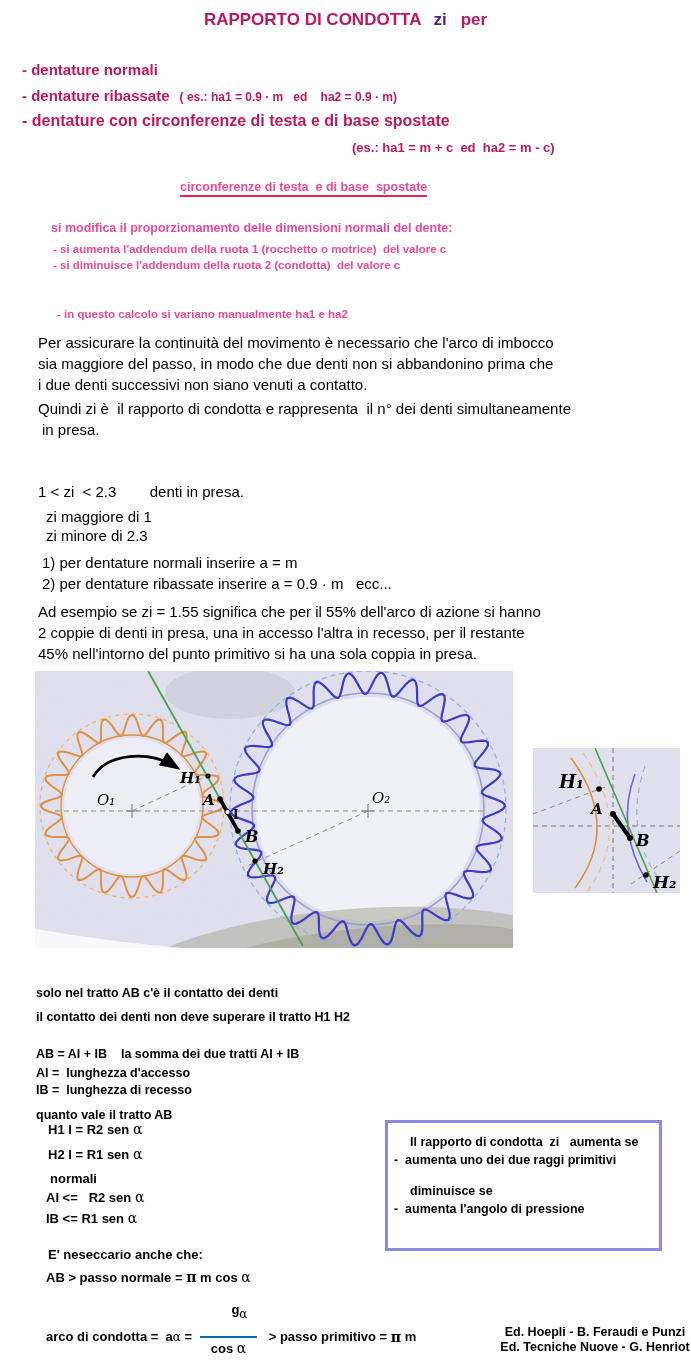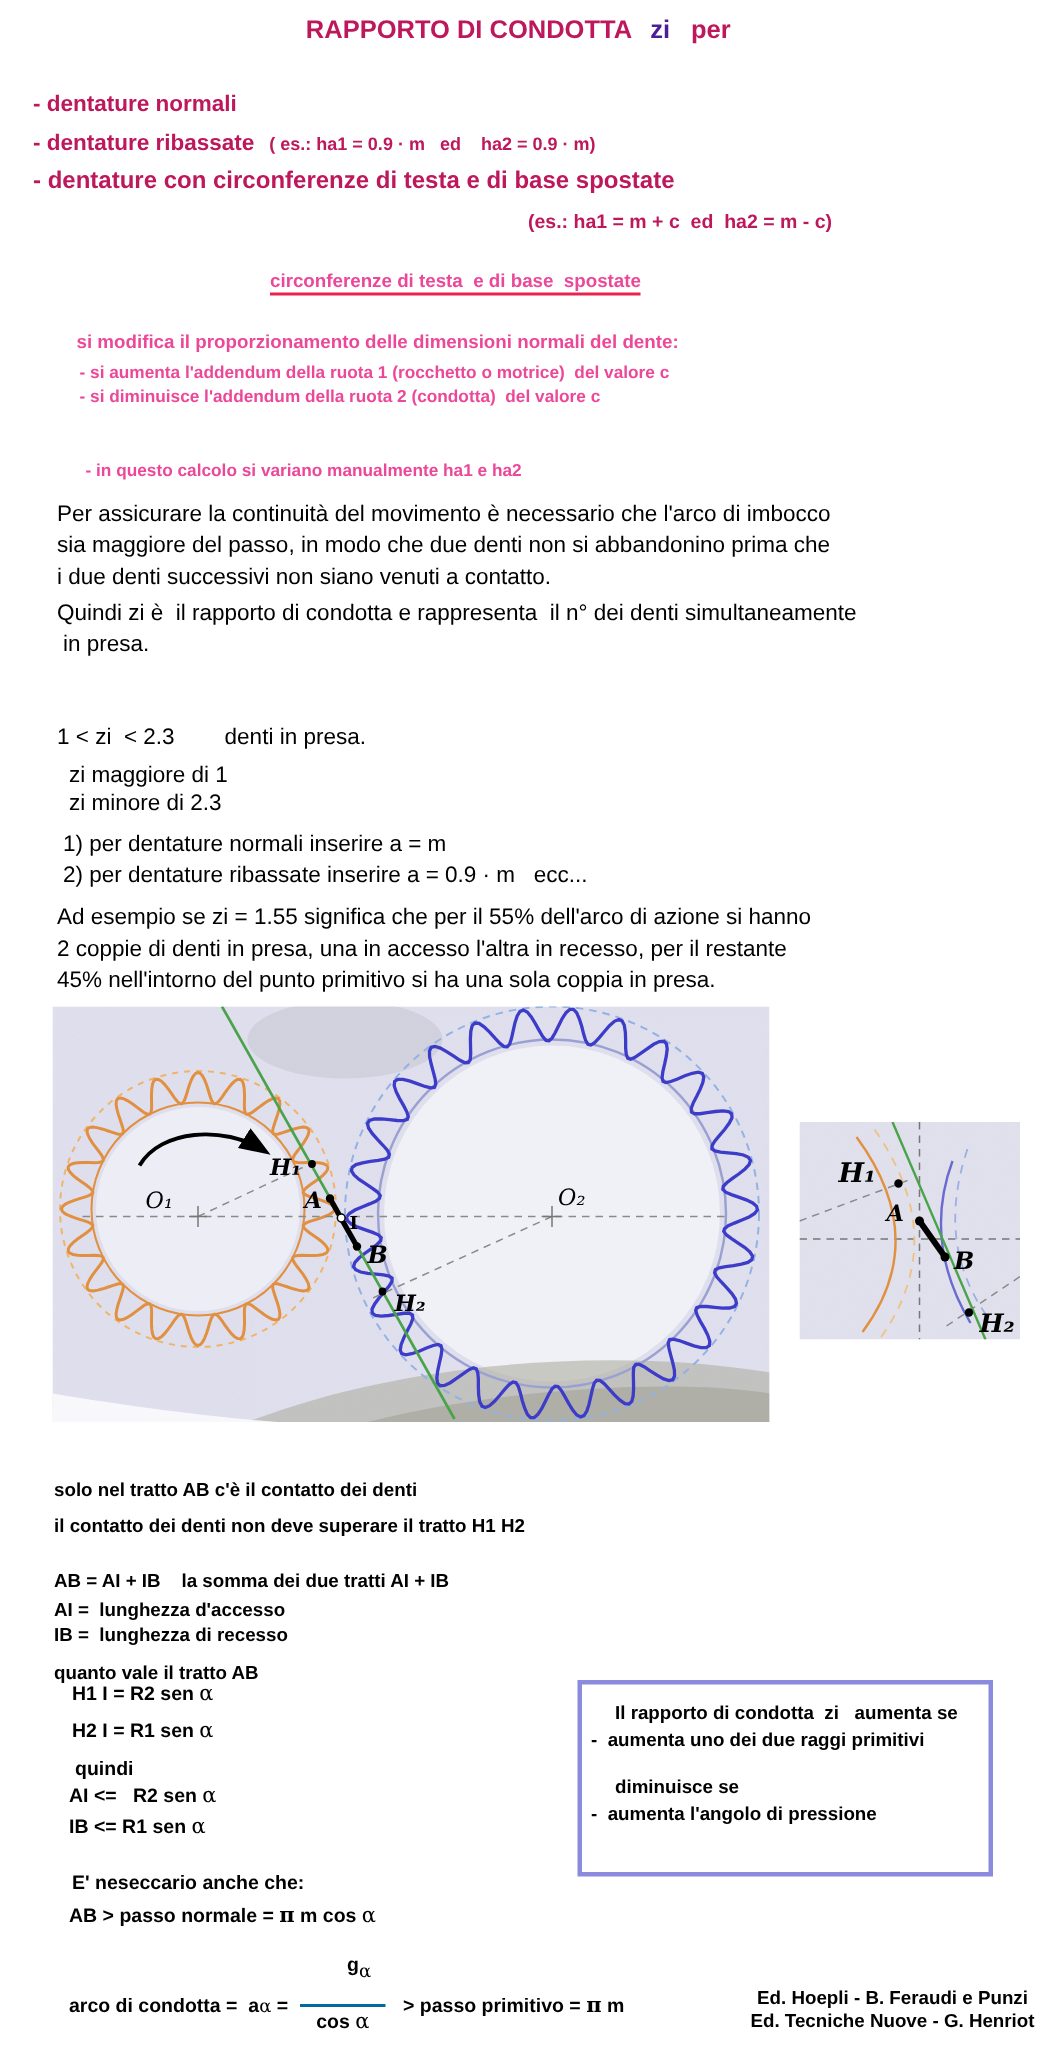--- a/index.html
+++ b/index.html
@@ -163,21 +163,21 @@
 
   <div class="abs note line" style="left:36px;top:986px;">solo nel tratto AB c'è il contatto dei denti</div>
   <div class="abs note line" style="left:36px;top:1010px;">il contatto dei denti non deve superare il tratto H1 H2</div>
   <div class="abs note line" style="left:36px;top:1087px;margin-top:21px;">quanto vale il tratto AB</div>
   <div class="abs note line" style="left:36px;top:1047px;">AB = AI + IB    la somma dei due tratti AI + IB</div>
   <div class="abs note line" style="left:36px;top:1066px;">AI =  lunghezza d'accesso</div>
   <div class="abs note line" style="left:36px;top:1083px;">IB =  lunghezza di recesso</div>
 
   <div class="abs formula" style="left:48px;top:1121px;"><span class="line">H1 I = R2 sen </span><span class="alpha">α</span></div>
   <div class="abs formula" style="left:48px;top:1146px;"><span class="line">H2 I = R1 sen </span><span class="alpha">α</span></div>
-  <div class="abs formula line" style="left:50px;top:1171px;">quindi</div>
+  <div class="abs formula line" style="left:50px;top:1171px;">normali</div>
   <div class="abs formula" style="left:46px;top:1189px;"><span class="line">AI &lt;=   R2 sen </span><span class="alpha">α</span></div>
   <div class="abs formula" style="left:46px;top:1210px;"><span class="line">IB &lt;= R1 sen </span><span class="alpha">α</span></div>
 
   <div class="abs ratio-box" style="left:385px;top:1120px;">
     <div class="ind line">Il rapporto di condotta  zi   aumenta se</div>
     <div class="it line">-  aumenta uno dei due raggi primitivi</div>
     <div class="gap"></div>
     <div class="ind line">diminuisce se</div>
     <div class="it line">-  aumenta l'angolo di pressione</div>
   </div>

